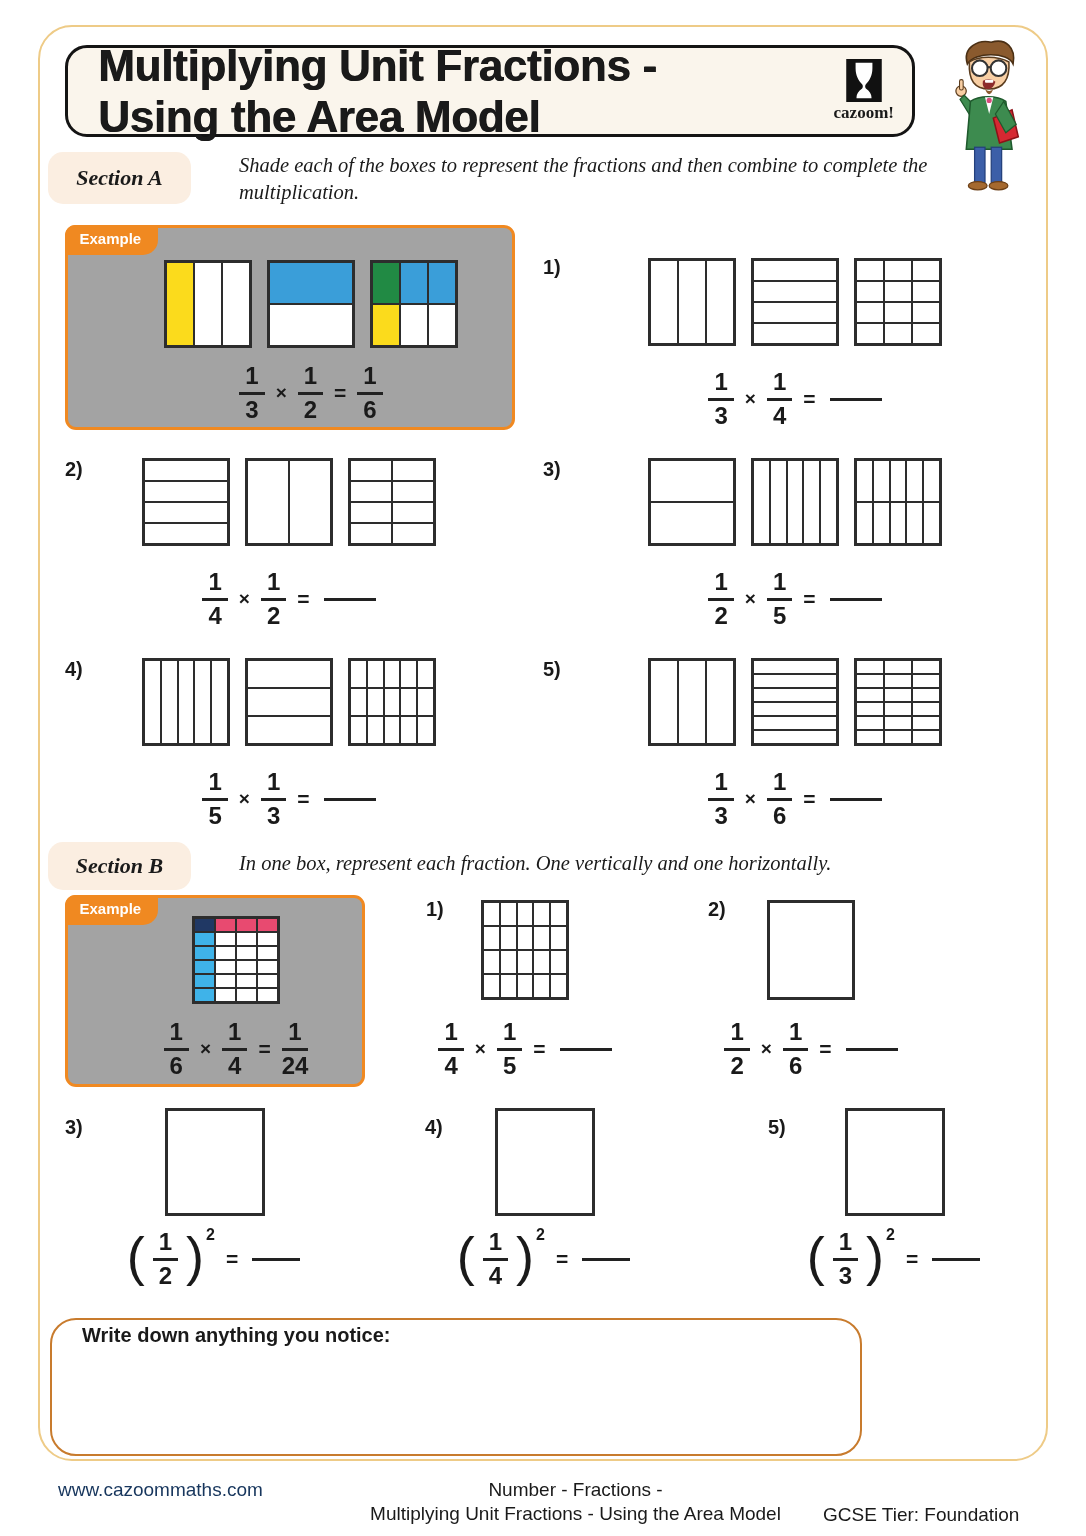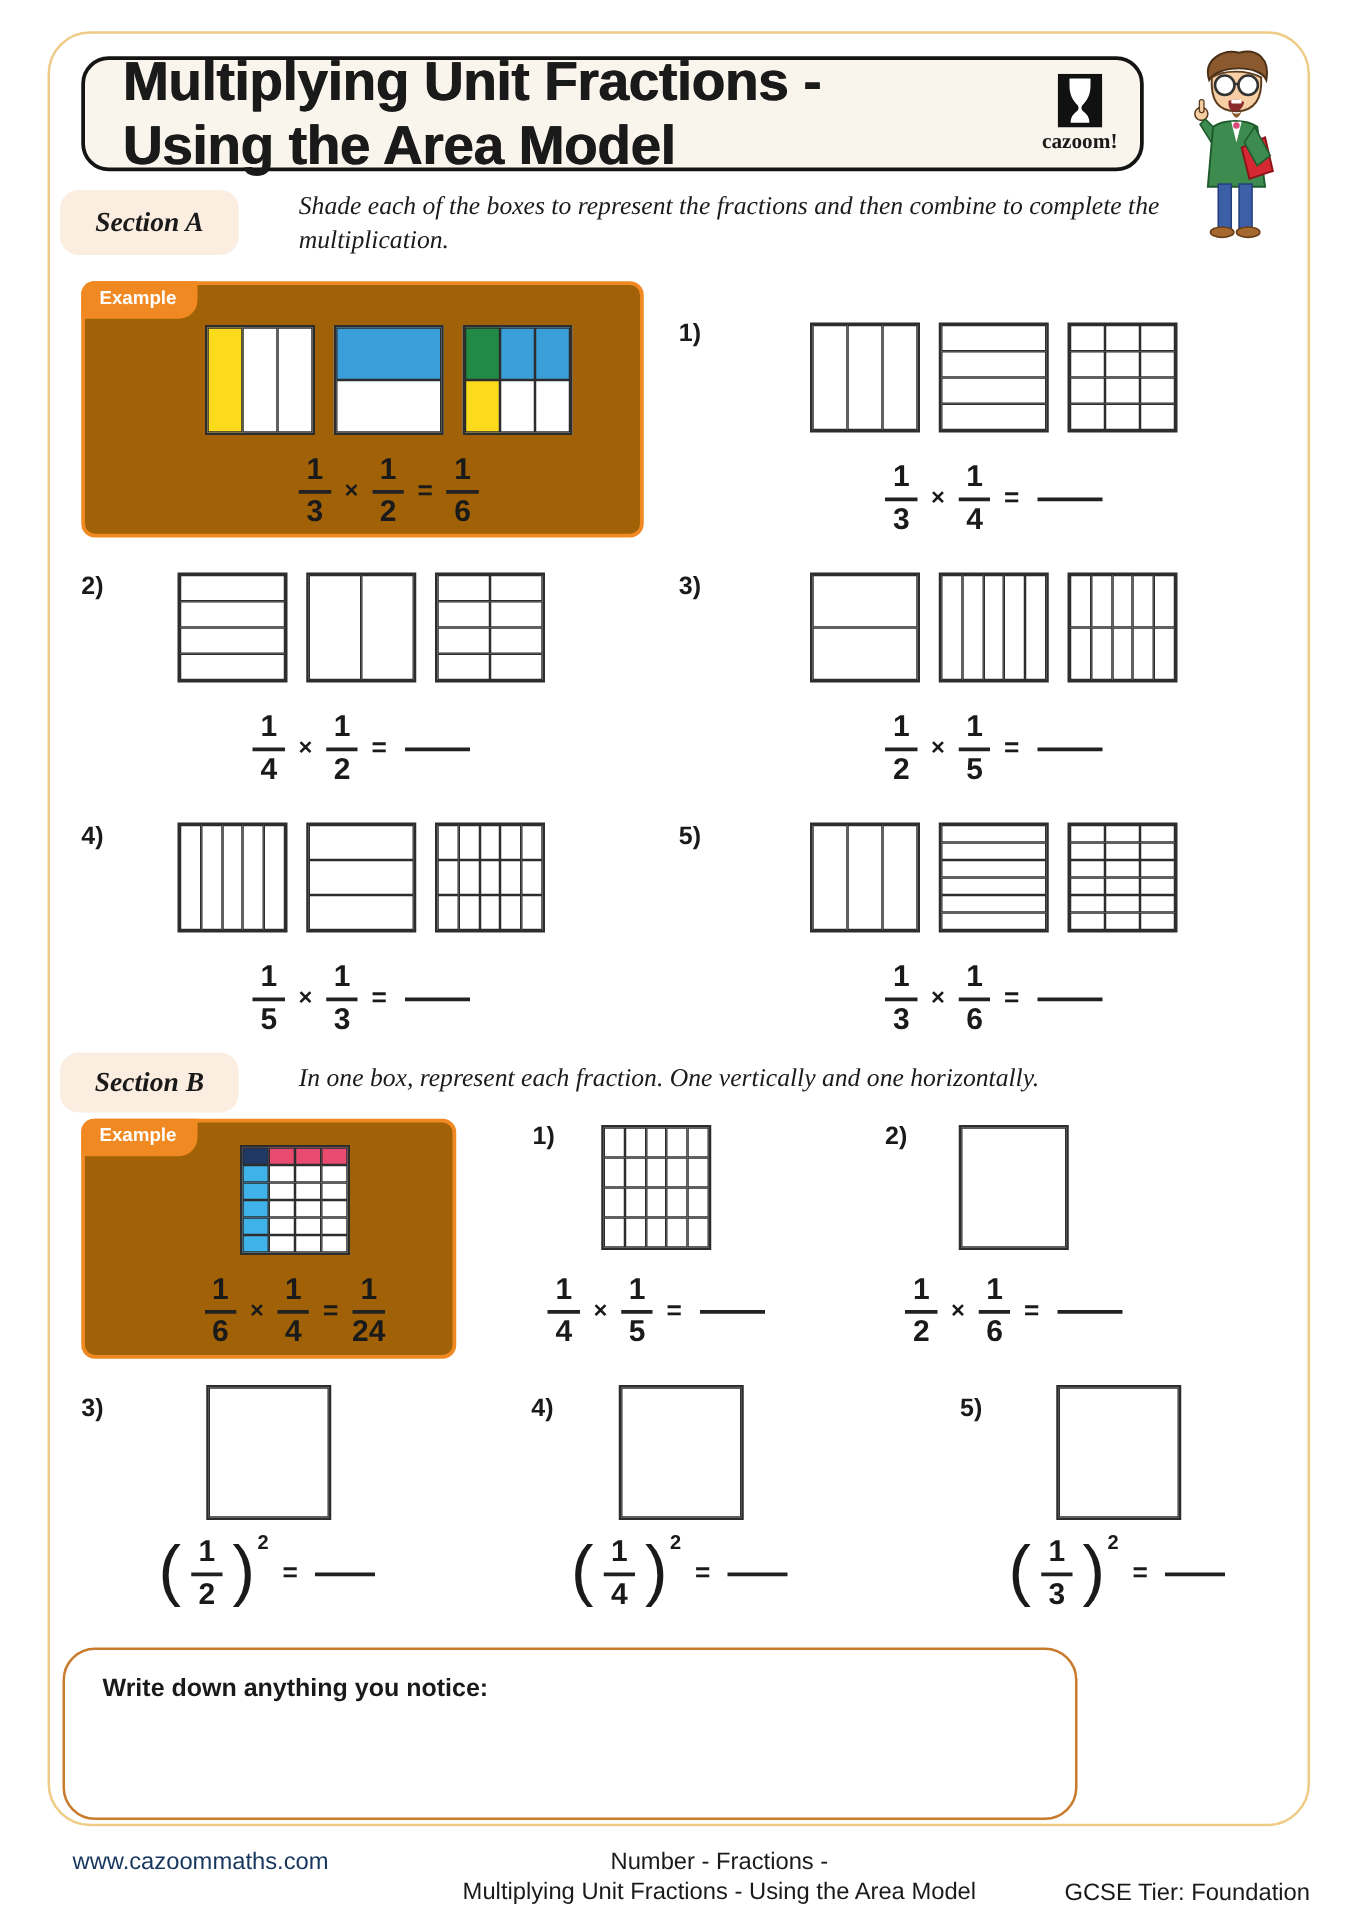--- a/index.html
+++ b/index.html
@@ -19,48 +19,48 @@
   .goblet{width:36px;height:43px;display:block;}
   .logo-text{font-family:"Liberation Serif",serif;font-weight:700;font-size:17px;margin-top:1px;}
   .teacher{position:absolute;left:933px;top:36px;width:104px;height:158px;}
   
   .pill{position:absolute;background:#fbeee1;border-radius:15px;
         display:flex;align-items:center;justify-content:center;
         font-family:"Liberation Serif",serif;font-style:italic;font-weight:700;font-size:22px;text-align:right;}
   .instr{position:absolute;font-family:"Liberation Serif",serif;font-style:italic;
          font-size:20.5px;line-height:1.33;margin-left:34px;}
   
-  .example-box{position:absolute;border:3.5px solid #f08921;border-radius:11px;background:#a16207;
+  .example-box{position:absolute;border:3.5px solid #f08921;border-radius:11px;background:#a3a3a3;
                display:flex;flex-direction:column;align-items:center;padding-left:42px;}
   .ex-tab{position:absolute;left:-3.5px;top:-3.5px;background:#f08921;color:#fff;
           font-weight:700;font-size:15px;padding:5px 17px 8px 15px;border-radius:10px 0 15px 0;}
   .problem{position:absolute;display:flex;flex-direction:column;align-items:center;}
   .p-num{position:absolute;font-size:20px;font-weight:700;}
   .diagrams{display:flex;gap:15px;justify-content:center;}
   .agrid{display:grid;border:2px solid #2d2d2d;background:#fff;}
   .cell{border:1px solid #2d2d2d;}
   
   .equation{display:flex;align-items:center;gap:11px;}
   .frac{display:inline-flex;flex-direction:column;align-items:center;line-height:1;}
   .fnum{font-size:24px;font-weight:700;padding:0 6px 4px;border-bottom:3px solid #222;}
   .fden{font-size:24px;font-weight:700;padding-top:3px;}
   .op{font-size:21px;font-weight:700;}
   .times{font-size:19px;}
   .blank{display:inline-block;width:52px;height:0;border-bottom:3px solid #222;margin-left:3px;}
   .paren{font-size:54px;font-weight:400;line-height:1;margin:0 -3px;transform:translateY(-3px);}
   .sup{font-size:16px;font-weight:700;align-self:flex-start;margin:-4px 0 0 -6px;}
   
   .notice-box{position:absolute;left:50px;top:1318px;width:812px;height:138px;
-              border:2.5px solid #c87b2d;border-radius:26px;padding:20px 30px;}
+              border:2.5px solid #c87b2d;border-radius:26px;padding:4px 30px;}
   .notice-label{font-size:20px;font-weight:700;}
   .footer{position:absolute;left:38px;top:1478px;width:1010px;display:flex;font-size:19px;}
   .f-left{display:flex;flex-direction:column;width:290px;line-height:1.25;}
   .f-link{color:#17365d;cursor:pointer;margin-left:20px;}
   .f-center{flex:1;display:flex;flex-direction:column;align-items:center;text-align:center;line-height:1.25;}
-  .f-right{width:225px;text-align:right;align-self:flex-end;}
+  .f-right{width:225px;align-self:flex-end;}
 </style>
 </head>
 <body>
 
 <div class="frame"></div>
 
 <div class="title-box">
   <h1 class="title">
     <span class="tl">Multiplying Unit Fractions -</span>
     <span class="tl">Using the Area Model</span>

